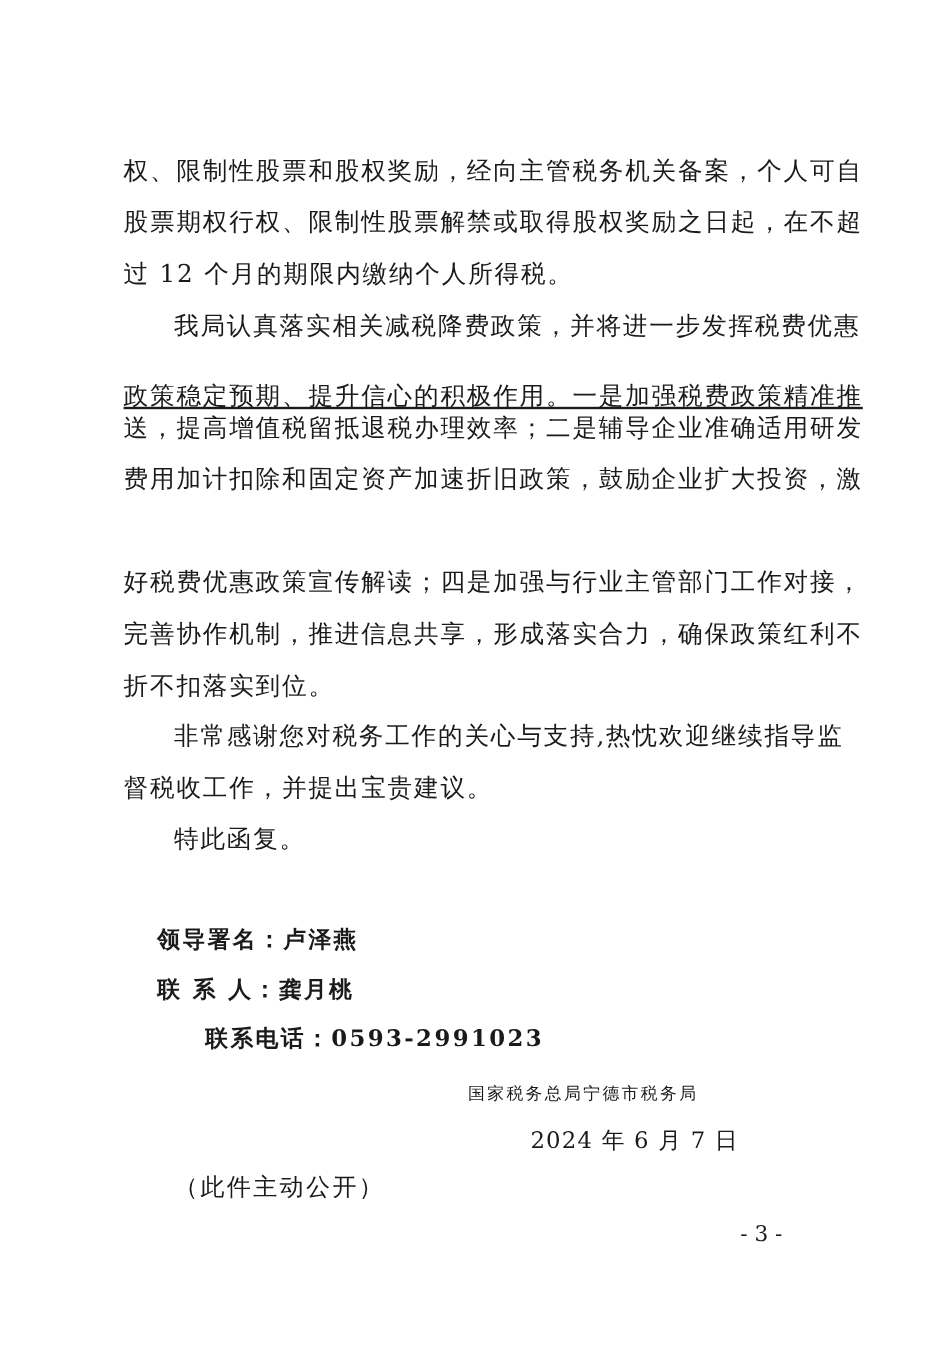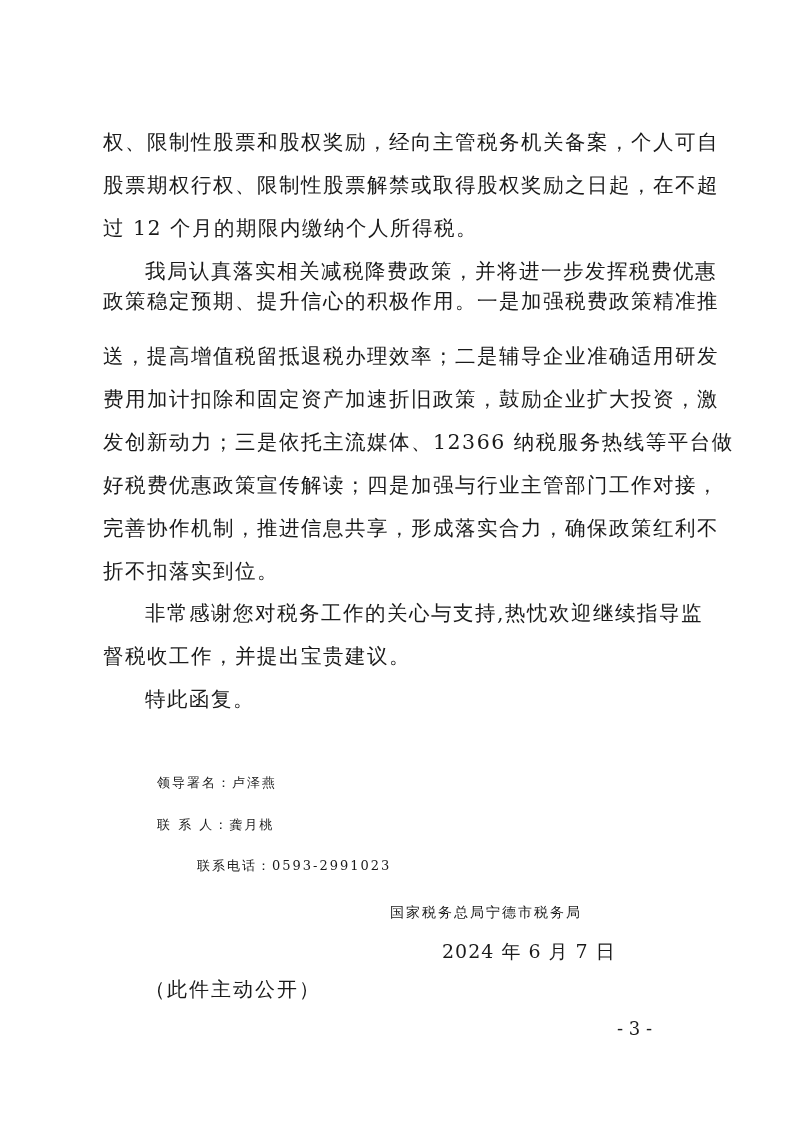--- a/index.html
+++ b/index.html
@@ -26,25 +26,26 @@
       left: 103px;
       width: 590px;
       font-size: 20.5px;
       line-height: 26px;
       white-space: nowrap;
       letter-spacing: 1.5px;
     }
     .indent { left: 145px; }
     .sig-line {
       position: absolute;
-      left: 157px;
-      font-size: 13px;
+      left: 131px;
+      font-size: 19px;
       line-height: 26px;
       white-space: nowrap;
       letter-spacing: 2px;
+      font-weight: bold;
     }
     .org {
       position: absolute;
       left: 390px;
       font-size: 14px;
       line-height: 26px;
       white-space: nowrap;
       letter-spacing: 2px;
     }
     .date {
@@ -74,24 +75,23 @@
 </head>
 <body>
 
 <div class="page">
 
   <div class="line" style="top:129px;">权、限制性股票和股权奖励，经向主管税务机关备案，个人可自</div>
   <div class="line" style="top:172px;">股票期权行权、限制性股票解禁或取得股权奖励之日起，在不超</div>
   <div class="line" style="top:215px;">过 12 个月的期限内缴纳个人所得税。</div>
 
   <div class="line indent" style="top:258px;">我局认真落实相关减税降费政策，并将进一步发挥税费优惠</div>
-  <div class="line" style="top:288px;">政策稳定预期、提升信心的积极作用。一是加强税费政策精准推</div>
+  <div class="line" style="top:317px;text-decoration:underline;">政策稳定预期、提升信心的积极作用。一是加强税费政策精准推</div>
   <div class="line" style="top:343px;">送，提高增值税留抵退税办理效率；二是辅导企业准确适用研发</div>
   <div class="line" style="top:386px;">费用加计扣除和固定资产加速折旧政策，鼓励企业扩大投资，激</div>
-  <div class="line" style="top:429px;">发创新动力；三是依托主流媒体、12366 纳税服务热线等平台做</div>
   <div class="line" style="top:515px;">完善协作机制，推进信息共享，形成落实合力，确保政策红利不</div>
   <div class="line" style="top:472px;">好税费优惠政策宣传解读；四是加强与行业主管部门工作对接，</div>
   <div class="line" style="top:558px;">折不扣落实到位。</div>
 
   <div class="line indent" style="top:600px;">非常感谢您对税务工作的关心与支持,热忱欢迎继续指导监</div>
   <div class="line" style="top:643px;">督税收工作，并提出宝贵建议。</div>
 
   <div class="line indent" style="top:686px;">特此函复。</div>
 
   <div class="sig-line" style="top:770px;">

